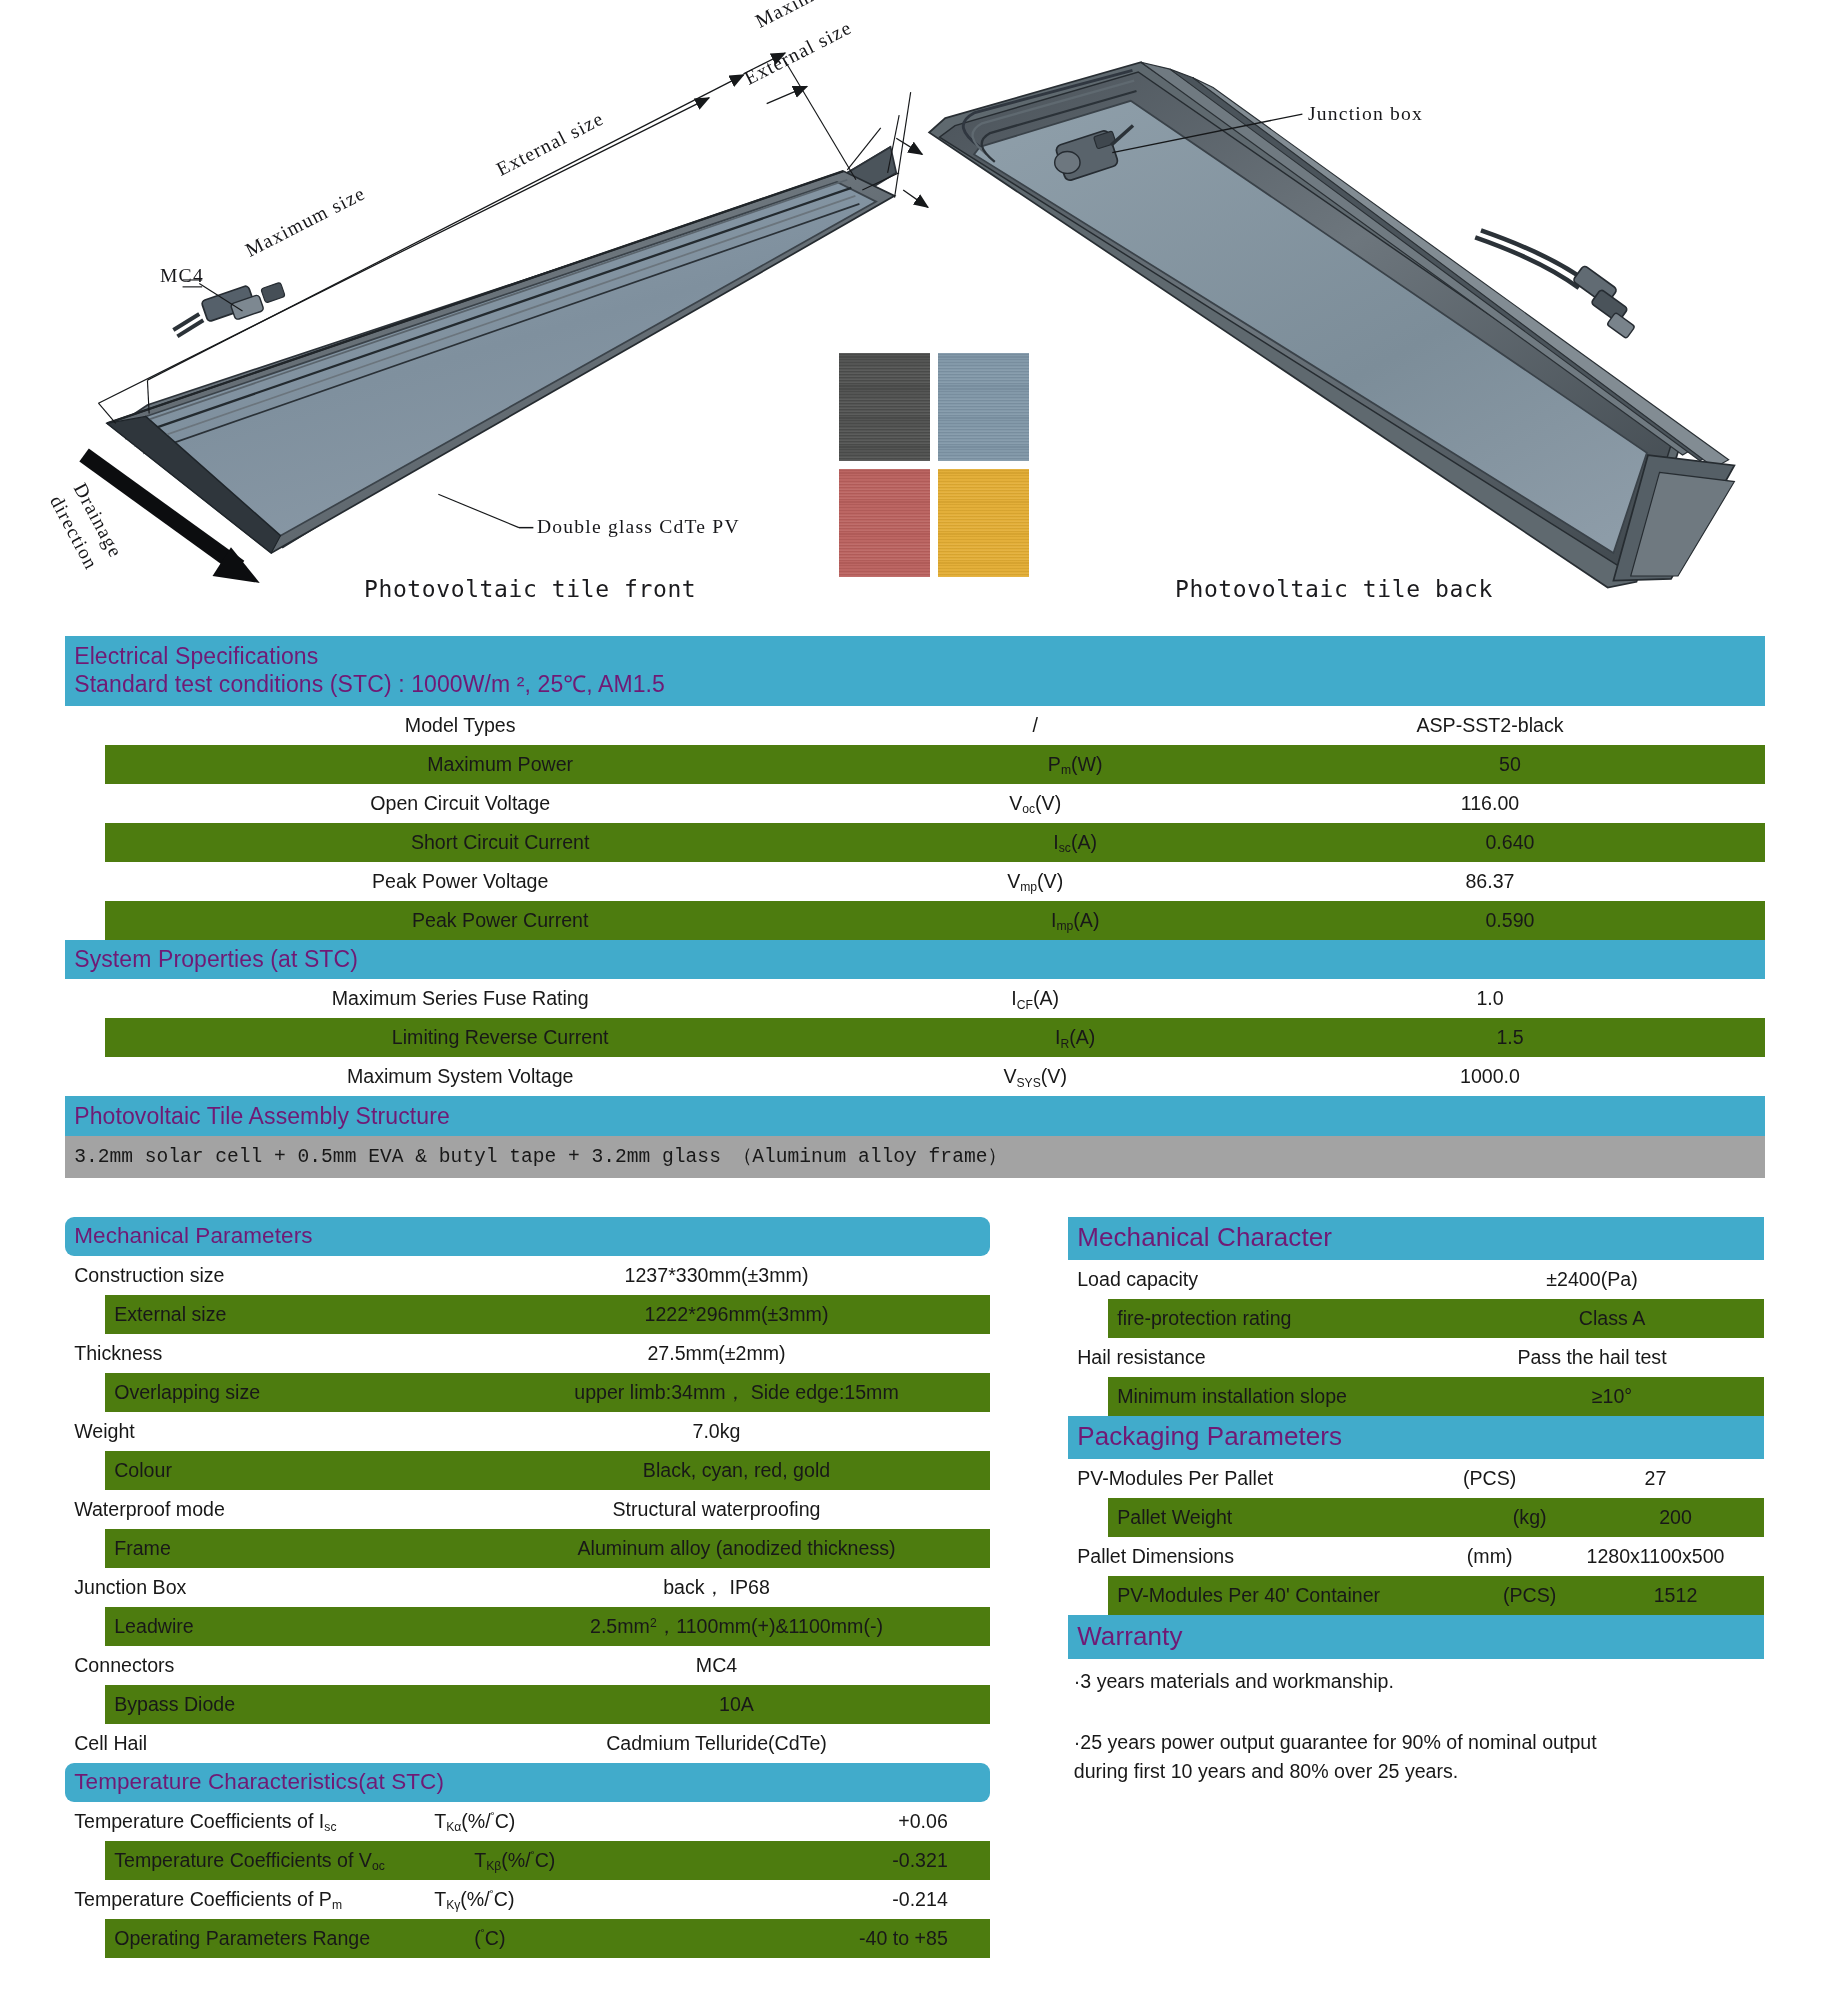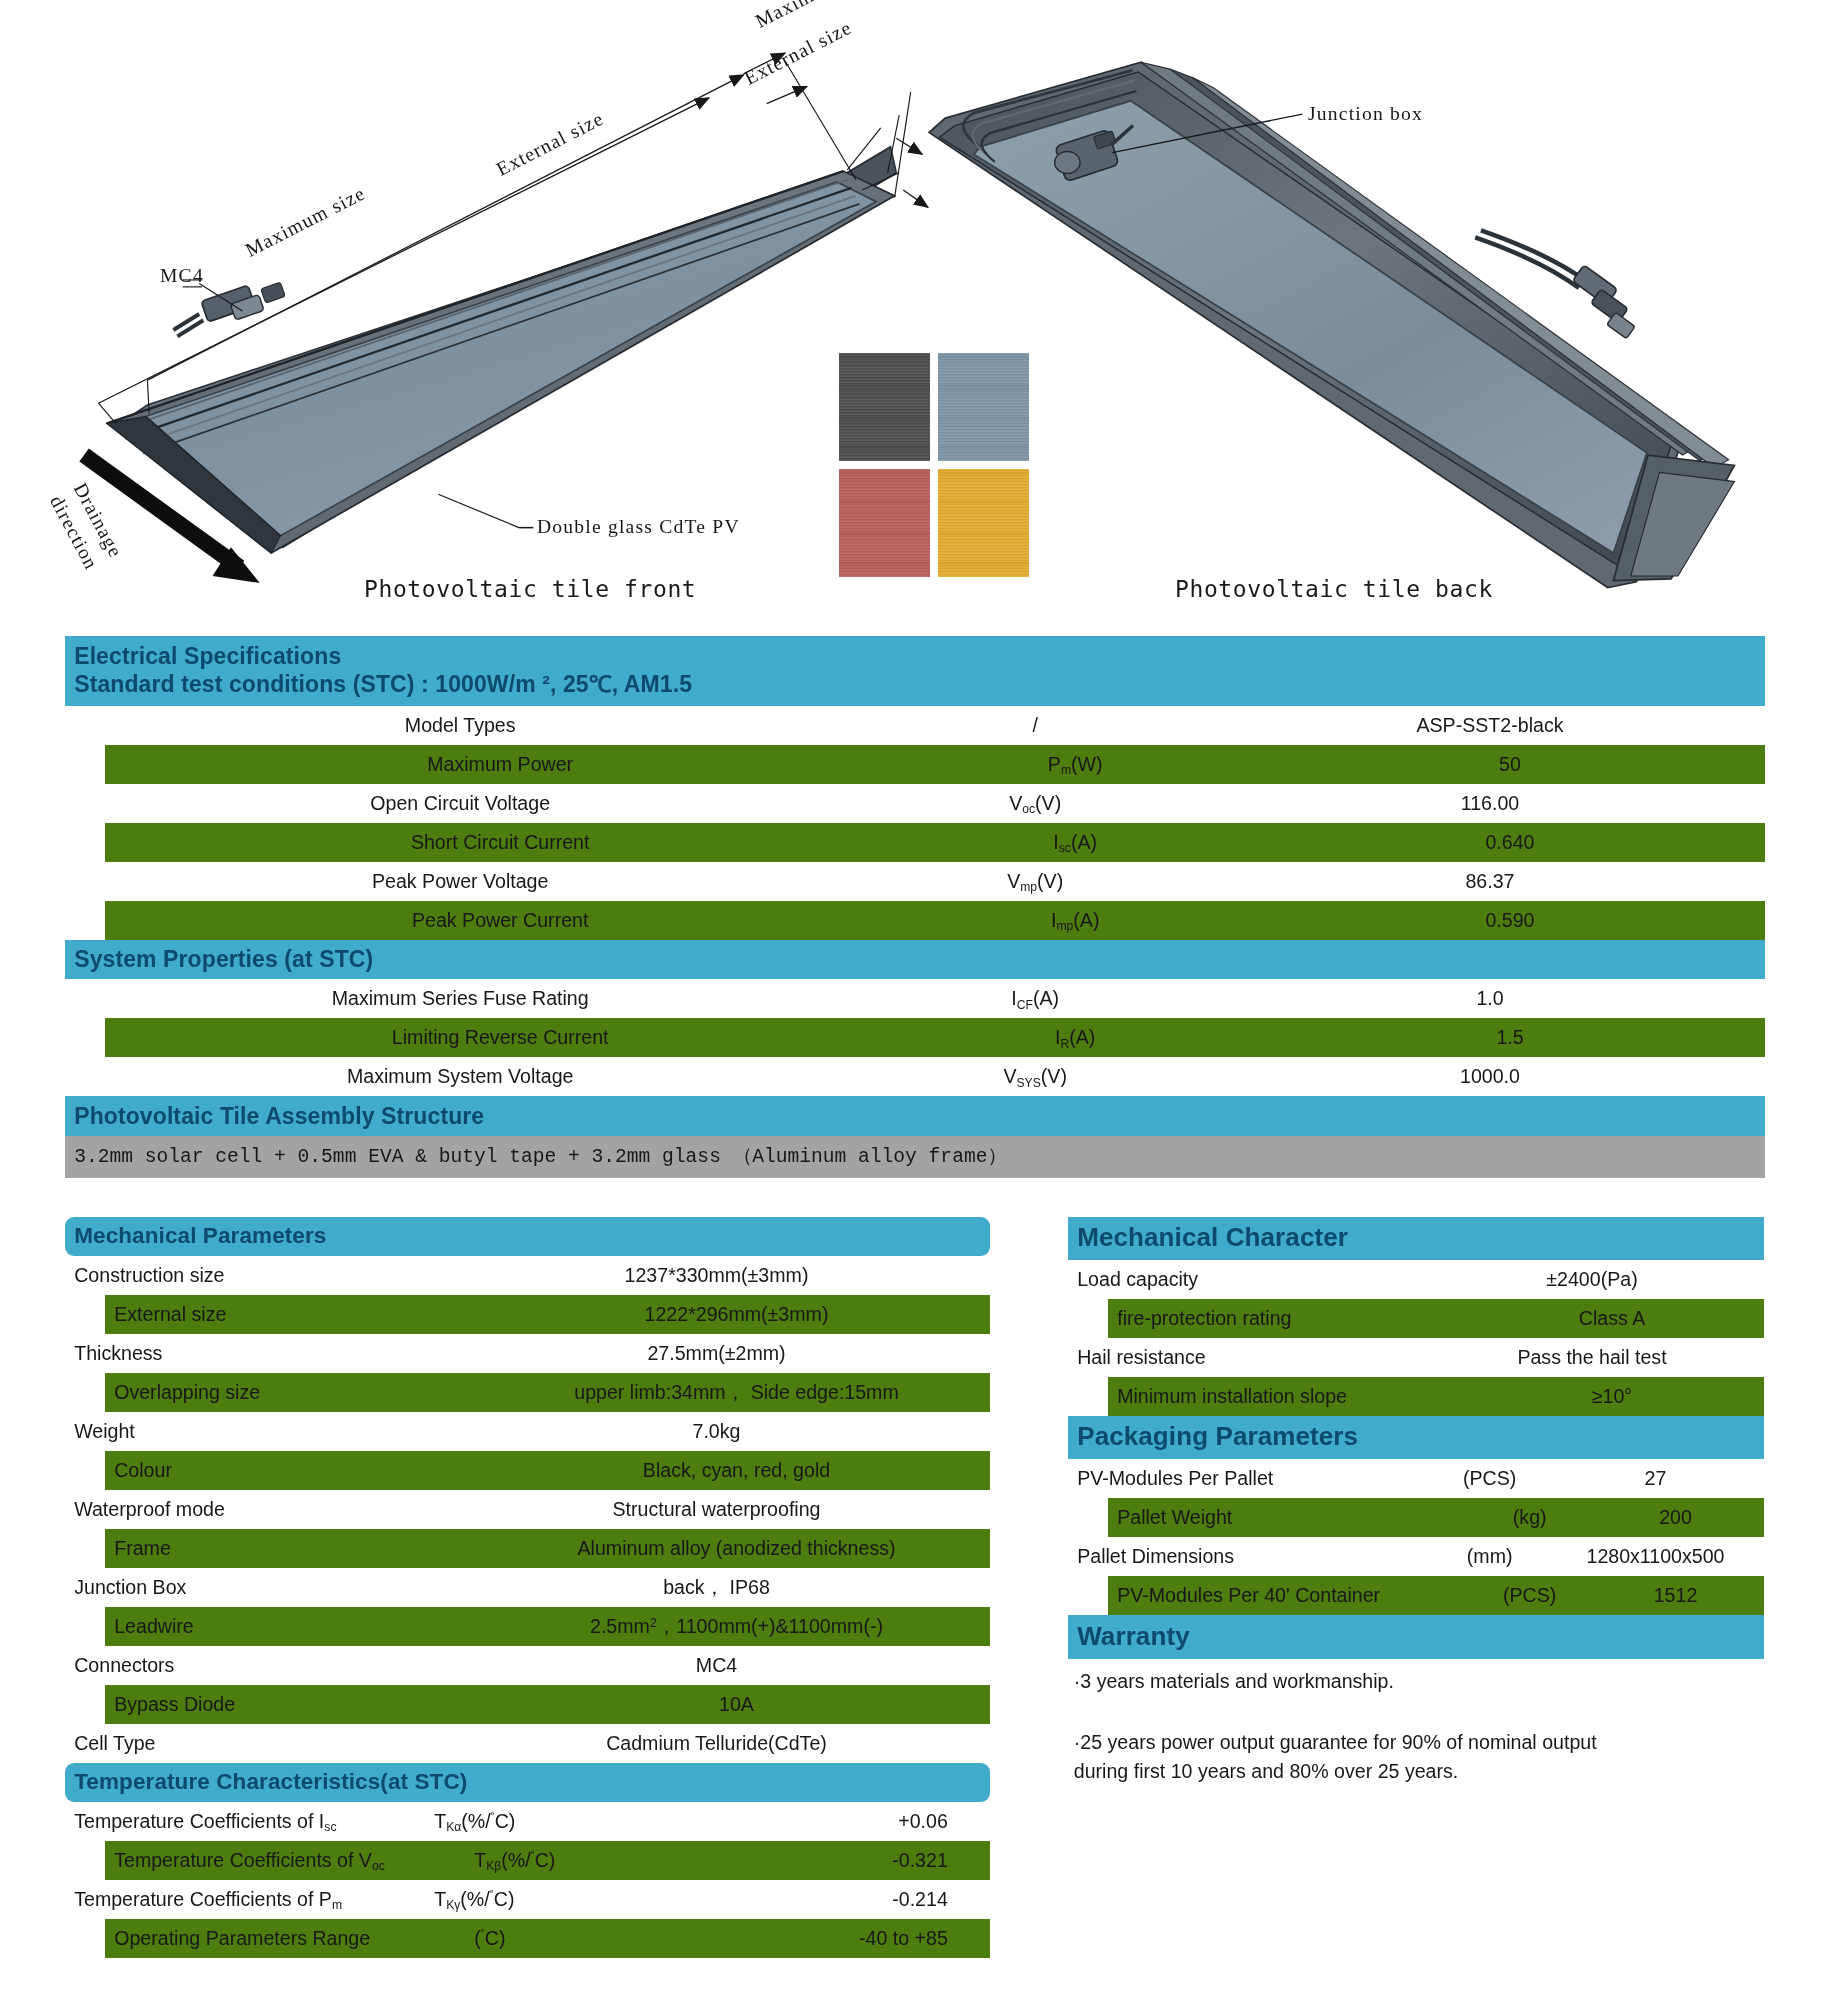--- a/index.html
+++ b/index.html
@@ -50,22 +50,22 @@
       rgba(0,0,0,0.05) 1.7px,
       rgba(255,255,255,0.04) 1.7px,
       rgba(255,255,255,0.04) 2.9px
     );
   }
 
   
   .tbl { position:absolute; }
   .band {
     background:#41abcb;
-    color:#0c4a6e;
-    font-weight:bold;
+    color:#701a75;
+    font-weight:normal;
     font-size:23px;
     line-height:1.22;
     padding:5.2px 9.2px 6.3px 9.2px;
     letter-spacing:0.1px;
   }
   .band.two-line { padding-top:5.8px; padding-bottom:8px; }
   .row {
     display:flex;
     align-items:center;
     font-size:19.6px;
@@ -397,21 +397,21 @@
     </div>
     <div class="row">
       <div class="lbl">Connectors</div>
       <div class="val">MC4</div>
     </div>
     <div class="row alt">
       <div class="lbl">Bypass Diode</div>
       <div class="val">10A</div>
     </div>
     <div class="row">
-      <div class="lbl">Cell Type</div>
+      <div class="lbl">Cell Hail</div>
       <div class="val">Cadmium Telluride(CdTe)</div>
     </div>
 
     <div id="temperature-table">
       <div class="band">Temperature Characteristics(at STC)</div>
 
       <div class="row">
         <div class="lbl">Temperature Coefficients of I<sub>sc</sub></div>
         <div class="mid">T<sub>Kα</sub>(%/<sup>˚</sup>C)</div>
         <div class="val">+0.06</div>

